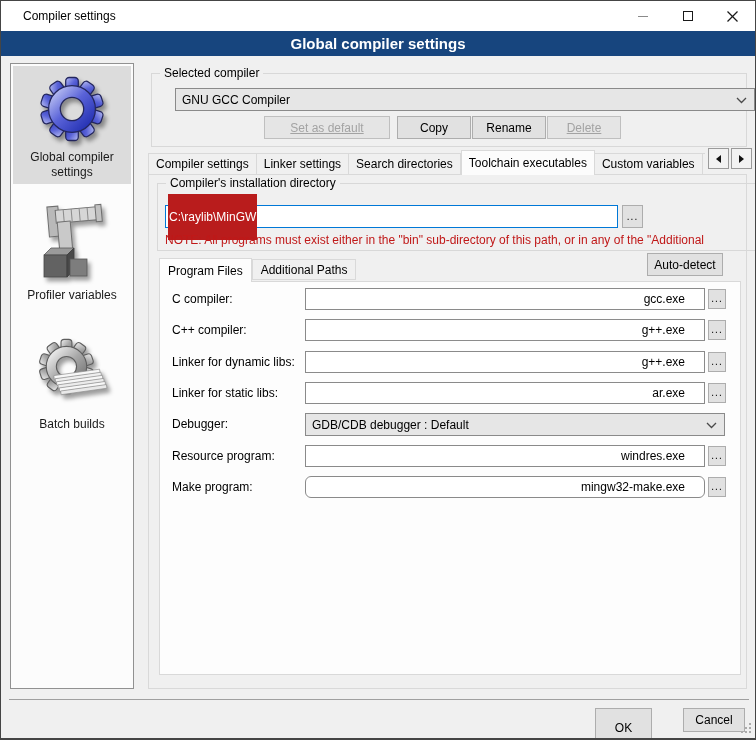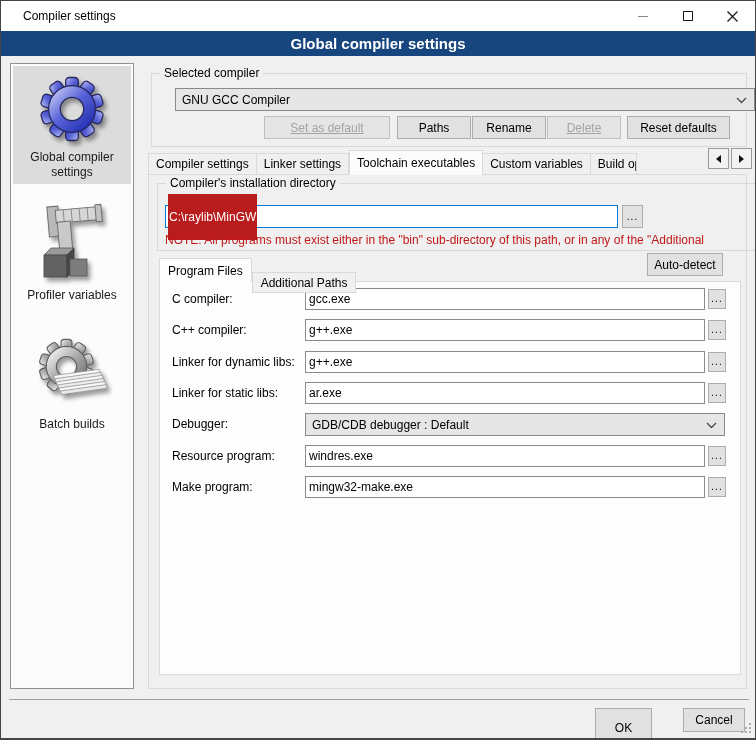--- a/index.html
+++ b/index.html
@@ -27,21 +27,21 @@
   .groupbox{position:absolute;border:1px solid #d8d8d8;background:transparent;}
   .legend{position:absolute;top:-8px;left:8px;background:#f0f0f0;padding:0 4px;font-size:12px;color:#000;}
   
   .btn{position:absolute;height:23px;background:#e1e1e1;border:1px solid #adadad;
        font-size:12px;color:#000;display:flex;align-items:center;justify-content:center;cursor:default;}
   .btn.disabled{color:#a3a3a3;border-color:#bfbfbf;background:#e5e5e5;text-decoration:underline;}
   .combo{position:absolute;height:23px;background:#e6e6e6;border:1px solid #8a8a8a;
          font-size:12px;color:#000;display:flex;align-items:center;padding:0 22px 0 6px;}
   .combo .chev{position:absolute;right:7px;top:8px;}
   .tinput{position:absolute;height:22px;background:#fff;border:1px solid #8a8a8a;
-          font-size:12px;color:#000;padding:0 3px;outline:none;}
+          font-size:12px;color:#000;padding:0 19px;outline:none;text-align:right;}
   .pathbox{position:absolute;height:23px;background:#fff;border:1px solid #0078d7;
            font-size:12px;display:flex;align-items:center;padding:0 2px;}
   .selspan{background:#b91c1c;color:#fff;padding:16px 1px;white-space:pre;}
   .note{position:absolute;font-size:12px;color:#c01818;white-space:nowrap;overflow:hidden;}
   
   .tabstrip{position:absolute;left:147px;top:149px;width:557px;height:25px;display:flex;
             overflow:hidden;white-space:nowrap;}
   .tab{flex:0 0 auto;margin-top:3px;height:22px;background:#f0f0f0;border:1px solid #d9d9d9;
        border-left-width:0;font-size:12px;padding:3px 7px 0;color:#000;}
   .tab:first-child{border-left-width:1px;}
@@ -49,21 +49,21 @@
               padding-top:5px;position:relative;z-index:3;}
   .tab.clip{max-width:46px;overflow:hidden;}
   .scrollbtn{position:absolute;top:147px;width:21px;height:21px;background:#f2f2f2;border:1px solid #9a9a9a;
              display:flex;align-items:center;justify-content:center;}
   .tri-l{width:0;height:0;border-top:4px solid transparent;border-bottom:4px solid transparent;border-right:5px solid #111;}
   .tri-r{width:0;height:0;border-top:4px solid transparent;border-bottom:4px solid transparent;border-left:5px solid #111;}
   
   .page{position:absolute;left:147px;top:173px;width:599px;height:515px;background:#f0f0f0;
         border:1px solid #d9d9d9;z-index:1;}
   .subtabs{position:absolute;left:158px;top:257px;height:24px;display:flex;z-index:3;}
-  .subtab{margin-top:14px;height:21px;background:#f0f0f0;border:1px solid #d9d9d9;font-size:12px;padding:3px 8px 0;}
+  .subtab{margin-top:1px;height:21px;background:#f0f0f0;border:1px solid #d9d9d9;font-size:12px;padding:3px 8px 0;}
   .subtab.active{margin-top:0;height:24px;background:#fdfdfd;border-bottom:none;padding-top:5px;}
   .subpage{position:absolute;left:158px;top:280px;width:582px;height:394px;background:#fdfdfd;
            border:1px solid #d9d9d9;z-index:2;}
   .row-label{position:absolute;left:12px;font-size:12px;color:#000;}
   .mini{width:18px;height:20px;font-size:10px;letter-spacing:1px;line-height:8px;}
   
   .divider{position:absolute;left:8px;top:698px;width:740px;height:1px;background:#9f9f9f;}
   .grip{position:absolute;right:3px;bottom:4px;}
 </style>
 </head>
@@ -183,29 +183,29 @@
 
   <div class="groupbox" style="left:150px;top:72px;width:596px;height:74px;">
     <span class="legend">Selected compiler</span>
     <div class="combo" style="left:8px;top:14px;width:580px;margin-left:15px;">
       <span>GNU GCC Compiler</span>
       <svg class="chev" width="11" height="7">
           <polyline points="1,1 5.5,5.5 10,1" stroke="#4a4a4a" stroke-width="1.3" fill="none"></polyline>
         </svg>
     </div>
     <div class="btn disabled" style="left:112px;top:42px;width:126px;">Set as default</div>
-    <div class="btn" style="left:245px;top:42px;width:74px;">Paths</div>
+    <div class="btn" style="left:245px;top:42px;width:74px;">Copy</div>
     <div class="btn" style="left:320px;top:42px;width:74px;">Rename</div>
     <div class="btn disabled" style="left:395px;top:42px;width:74px;">Delete</div>
-    <div class="btn" style="left:475px;top:42px;width:103px;">Reset defaults</div>
   </div>
 
   <div class="tabstrip">
     <span class="tab">Compiler settings</span>
     <span class="tab">Linker settings</span>
+    <span class="tab">Search directories</span>
     <span class="tab active">Toolchain executables</span>
     <span class="tab">Custom variables</span>
     <span class="tab clip">Build options</span>
   </div>
   <div class="scrollbtn" style="left:707px;">
       <span class="tri-l"></span>
     </div>
   <div class="scrollbtn" style="left:730px;">
       <span class="tri-r"></span>
     </div>
@@ -257,21 +257,21 @@
           </svg>
       </div>
     </div>
     <div>
       <span class="row-label" style="top:167px;">Resource program:</span>
       <input class="tinput" style="left: 145px; top: 163px; width: 400px;" value="windres.exe">
       <div class="btn mini" style="left:548px;top:164px;">...</div>
     </div>
     <div>
       <span class="row-label" style="top:198px;">Make program:</span>
-      <input class="tinput" style="left: 145px; top: 194px; width: 400px;" value="mingw32-make.exe">
+      <input class="tinput" style="left: 145px; top: 194px; width: 400px; border-radius: 6px;" value="mingw32-make.exe">
       <div class="btn mini" style="left:548px;top:195px;">...</div>
     </div>
   </div>
 
   <div class="divider"></div>
   <div class="btn" style="left:594px;top:707px;width:57px;height:40px;">OK</div>
   <div class="btn" style="left:682px;top:707px;width:62px;height:24px;">Cancel</div>
   <svg class="grip" width="11" height="11">
     <rect x="8" y="0" width="2" height="2" fill="#ababab"></rect>
       <rect x="8" y="4" width="2" height="2" fill="#ababab"></rect>

